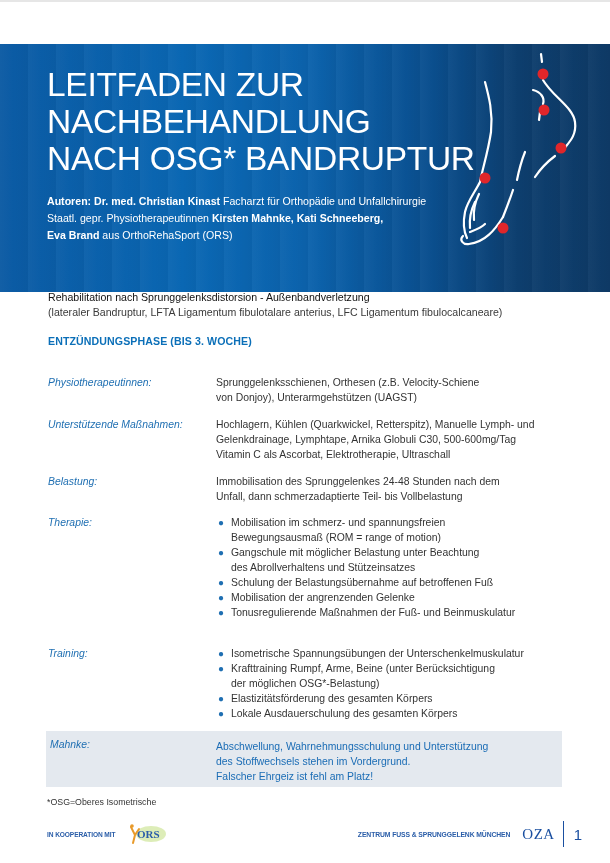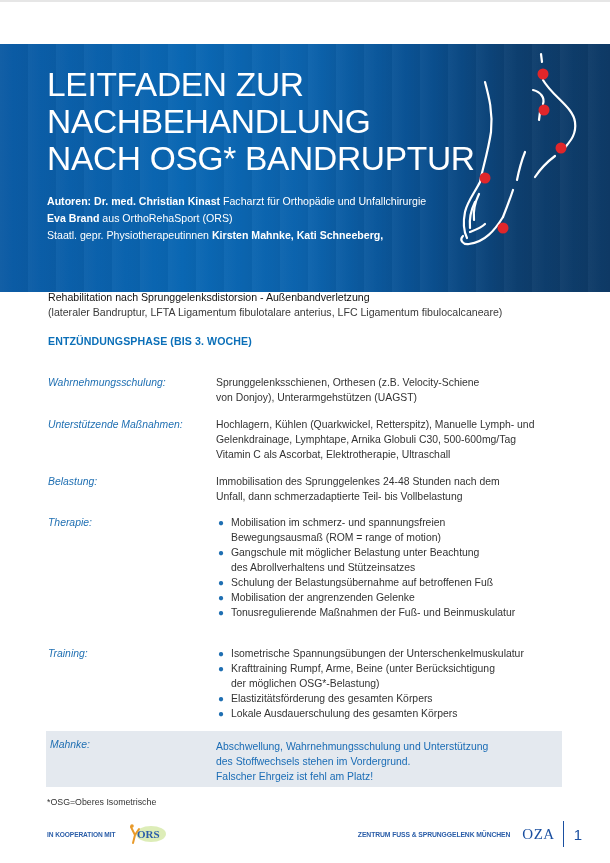--- a/index.html
+++ b/index.html
@@ -77,22 +77,22 @@
   <div class="top-shadow"></div>
 
   <div class="banner">
     <div class="banner-title">
       <div>LEITFADEN ZUR</div>
       <div>NACHBEHANDLUNG</div>
       <div>NACH OSG* BANDRUPTUR</div>
     </div>
     <div class="authors">
       <div><b>Autoren: Dr. med. Christian Kinast</b><span> Facharzt für Orthopädie und Unfallchirurgie</span></div>
+      <div><span>Staatl. gepr. Physiotherapeutinnen </span><b>Kirsten Mahnke, Kati Schneeberg,</b></div>
       <div><b>Eva Brand</b><span> aus OrthoRehaSport (ORS)</span></div>
-      <div><span>Staatl. gepr. Physiotherapeutinnen </span><b>Kirsten Mahnke, Kati Schneeberg,</b></div>
     </div>
     <div class="foot-illustration">
       <svg width="140" height="206" viewBox="0 0 140 206">
         <g fill="none" stroke="#ffffff" stroke-width="2.2" stroke-linecap="round">
 
           <path d="M86 2 L87 10"></path>
 
           <path d="M88 28 C 98 45, 118 55, 120 70 C 122 85, 112 92, 108 98"></path>
 
           <path d="M78 38 C 86 40, 90 46, 88 52"></path>
@@ -123,21 +123,21 @@
 
   <div class="subtitle">
     <div class="sub-bold">Rehabilitation nach Sprunggelenksdistorsion - Außenbandverletzung</div>
     <div class="sub-light">(lateraler Bandruptur, LFTA Ligamentum fibulotalare anterius, LFC Ligamentum fibulocalcaneare)</div>
   </div>
 
   <div class="phase-heading">ENTZÜNDUNGSPHASE (BIS 3. WOCHE)</div>
 
   <div class="rows">
     <div class="row" style="top:0px;">
-      <div class="label">Wahrnehmungsschulung:</div>
+      <div class="label">Physiotherapeutinnen:</div>
       <div class="value">
         <div>Sprunggelenksschienen, Orthesen (z.B. Velocity-Schiene</div>
         <div>von Donjoy), Unterarmgehstützen (UAGST)</div>
       </div>
     </div>
 
     <div class="row" style="top:42px;">
       <div class="label">Unterstützende Maßnahmen:</div>
       <div class="value">
         <div>Hochlagern, Kühlen (Quarkwickel, Retterspitz), Manuelle Lymph- und</div>

